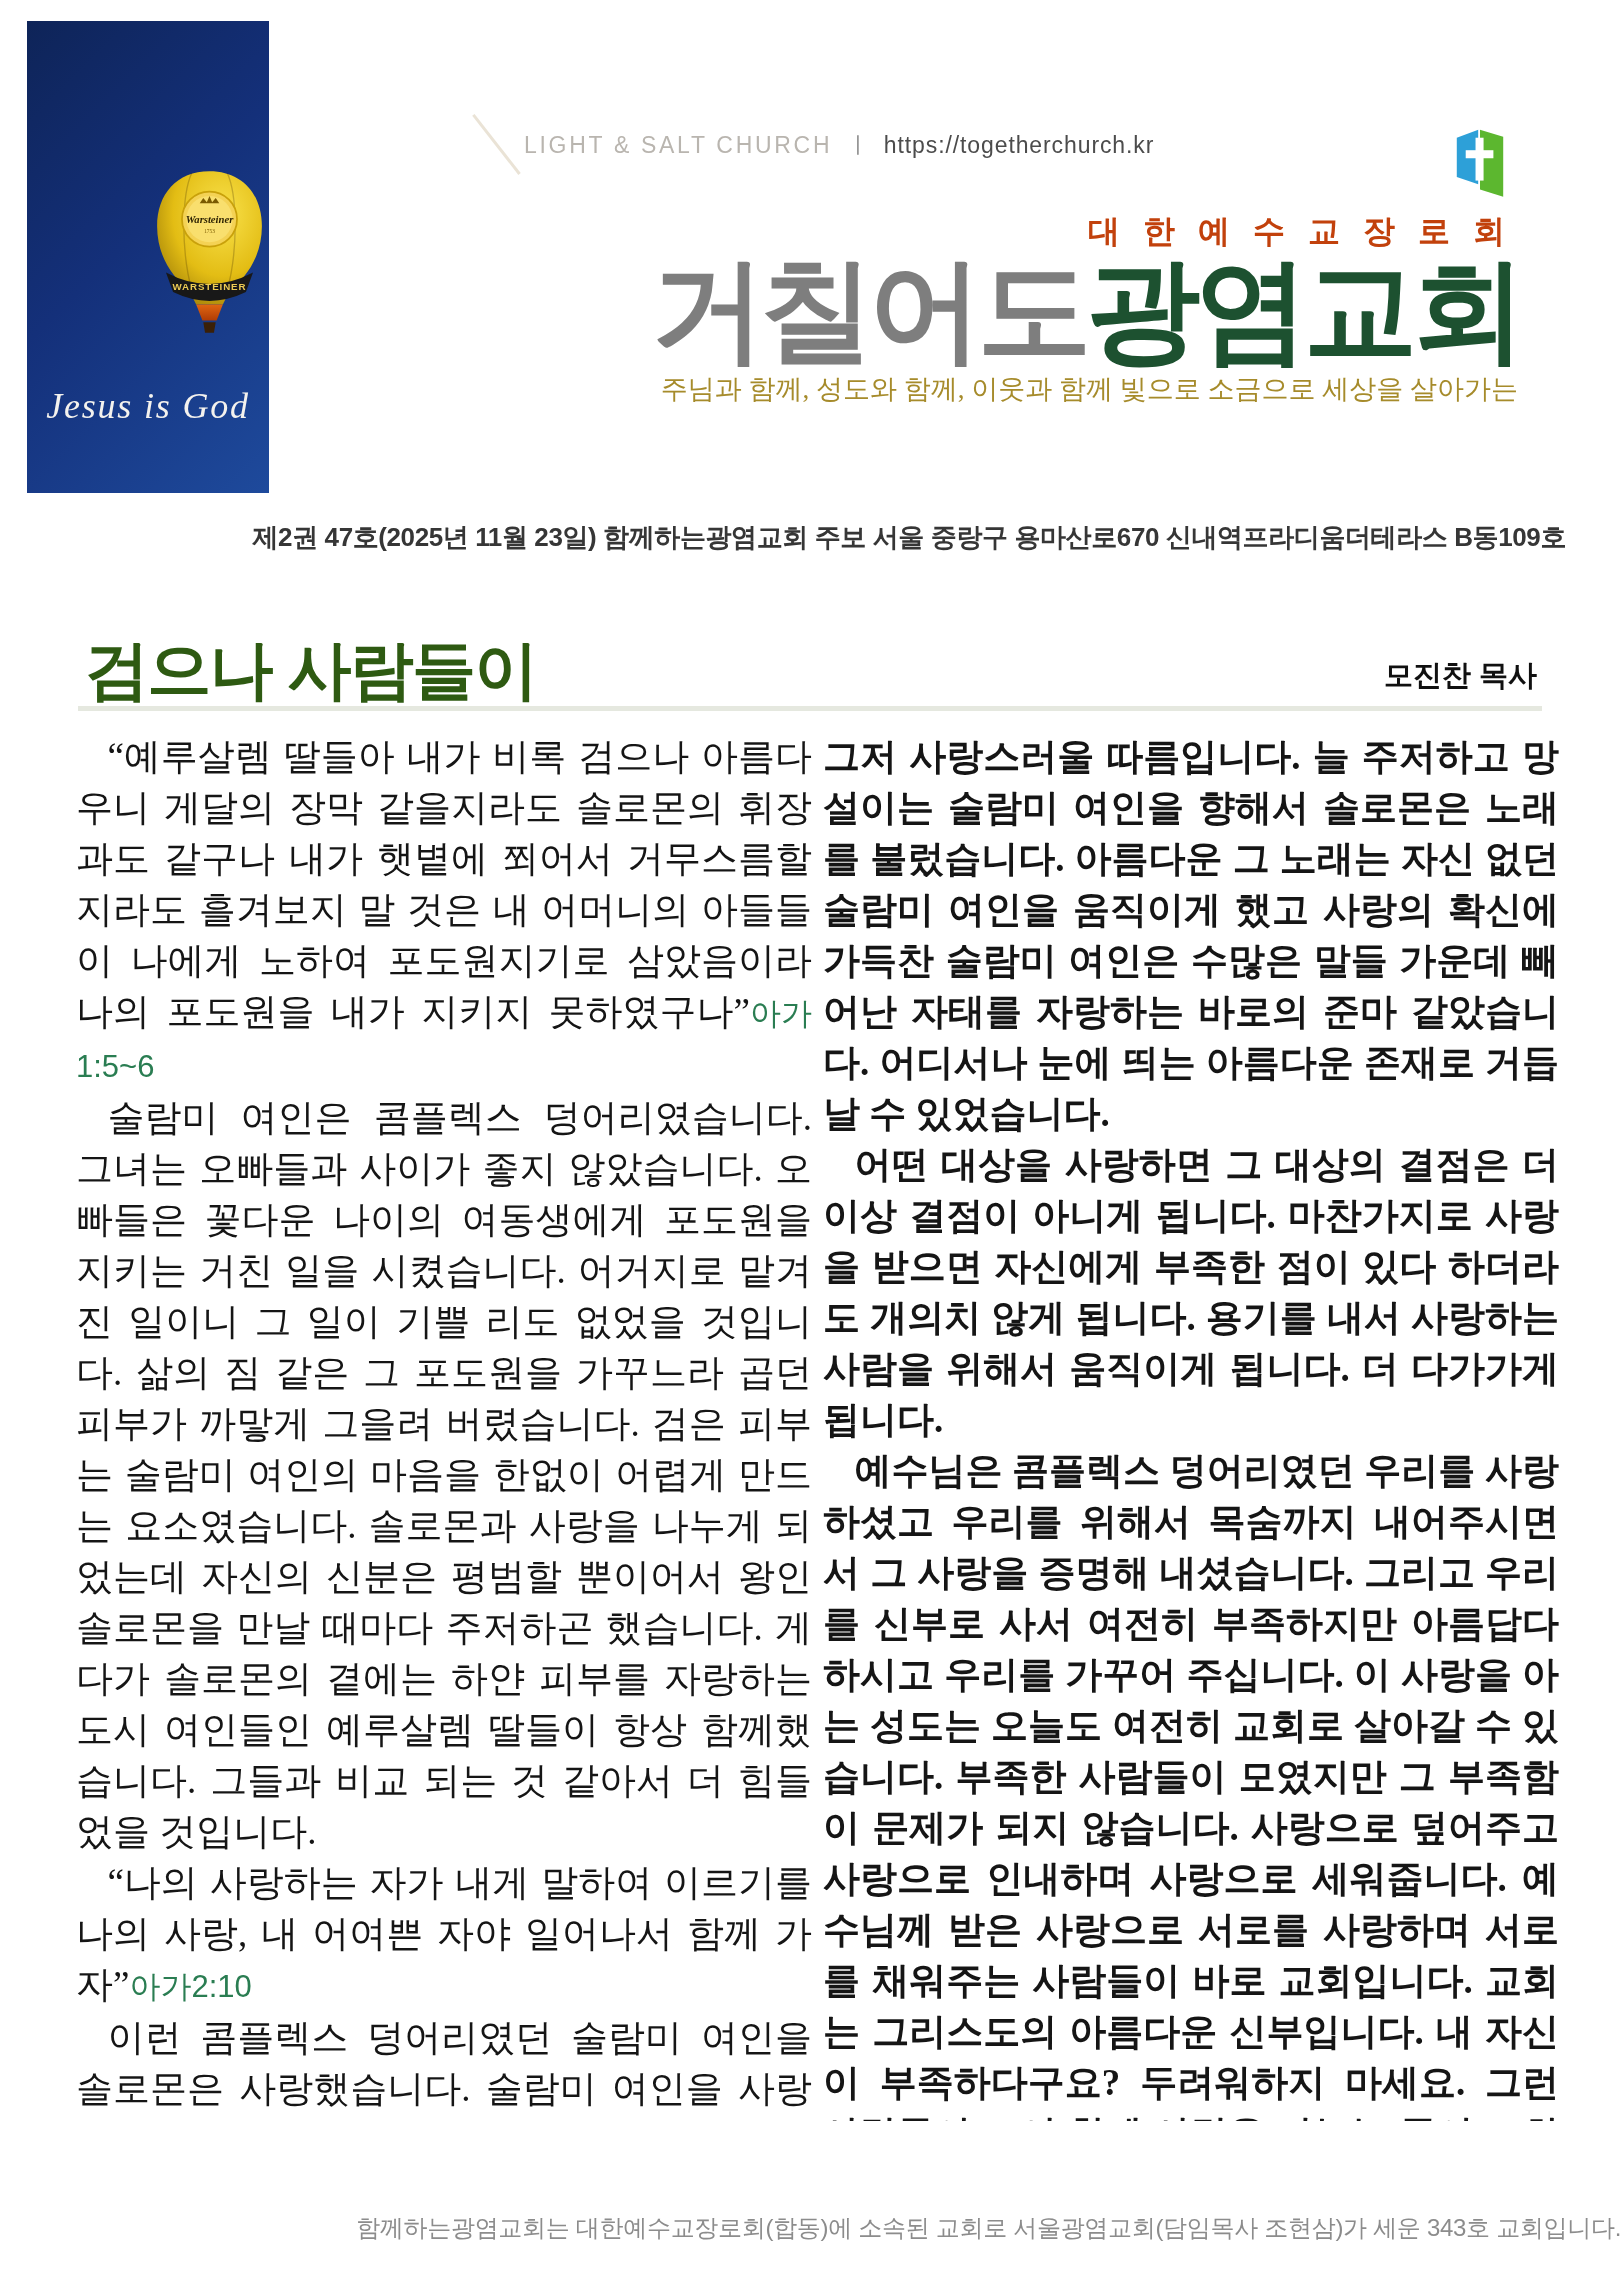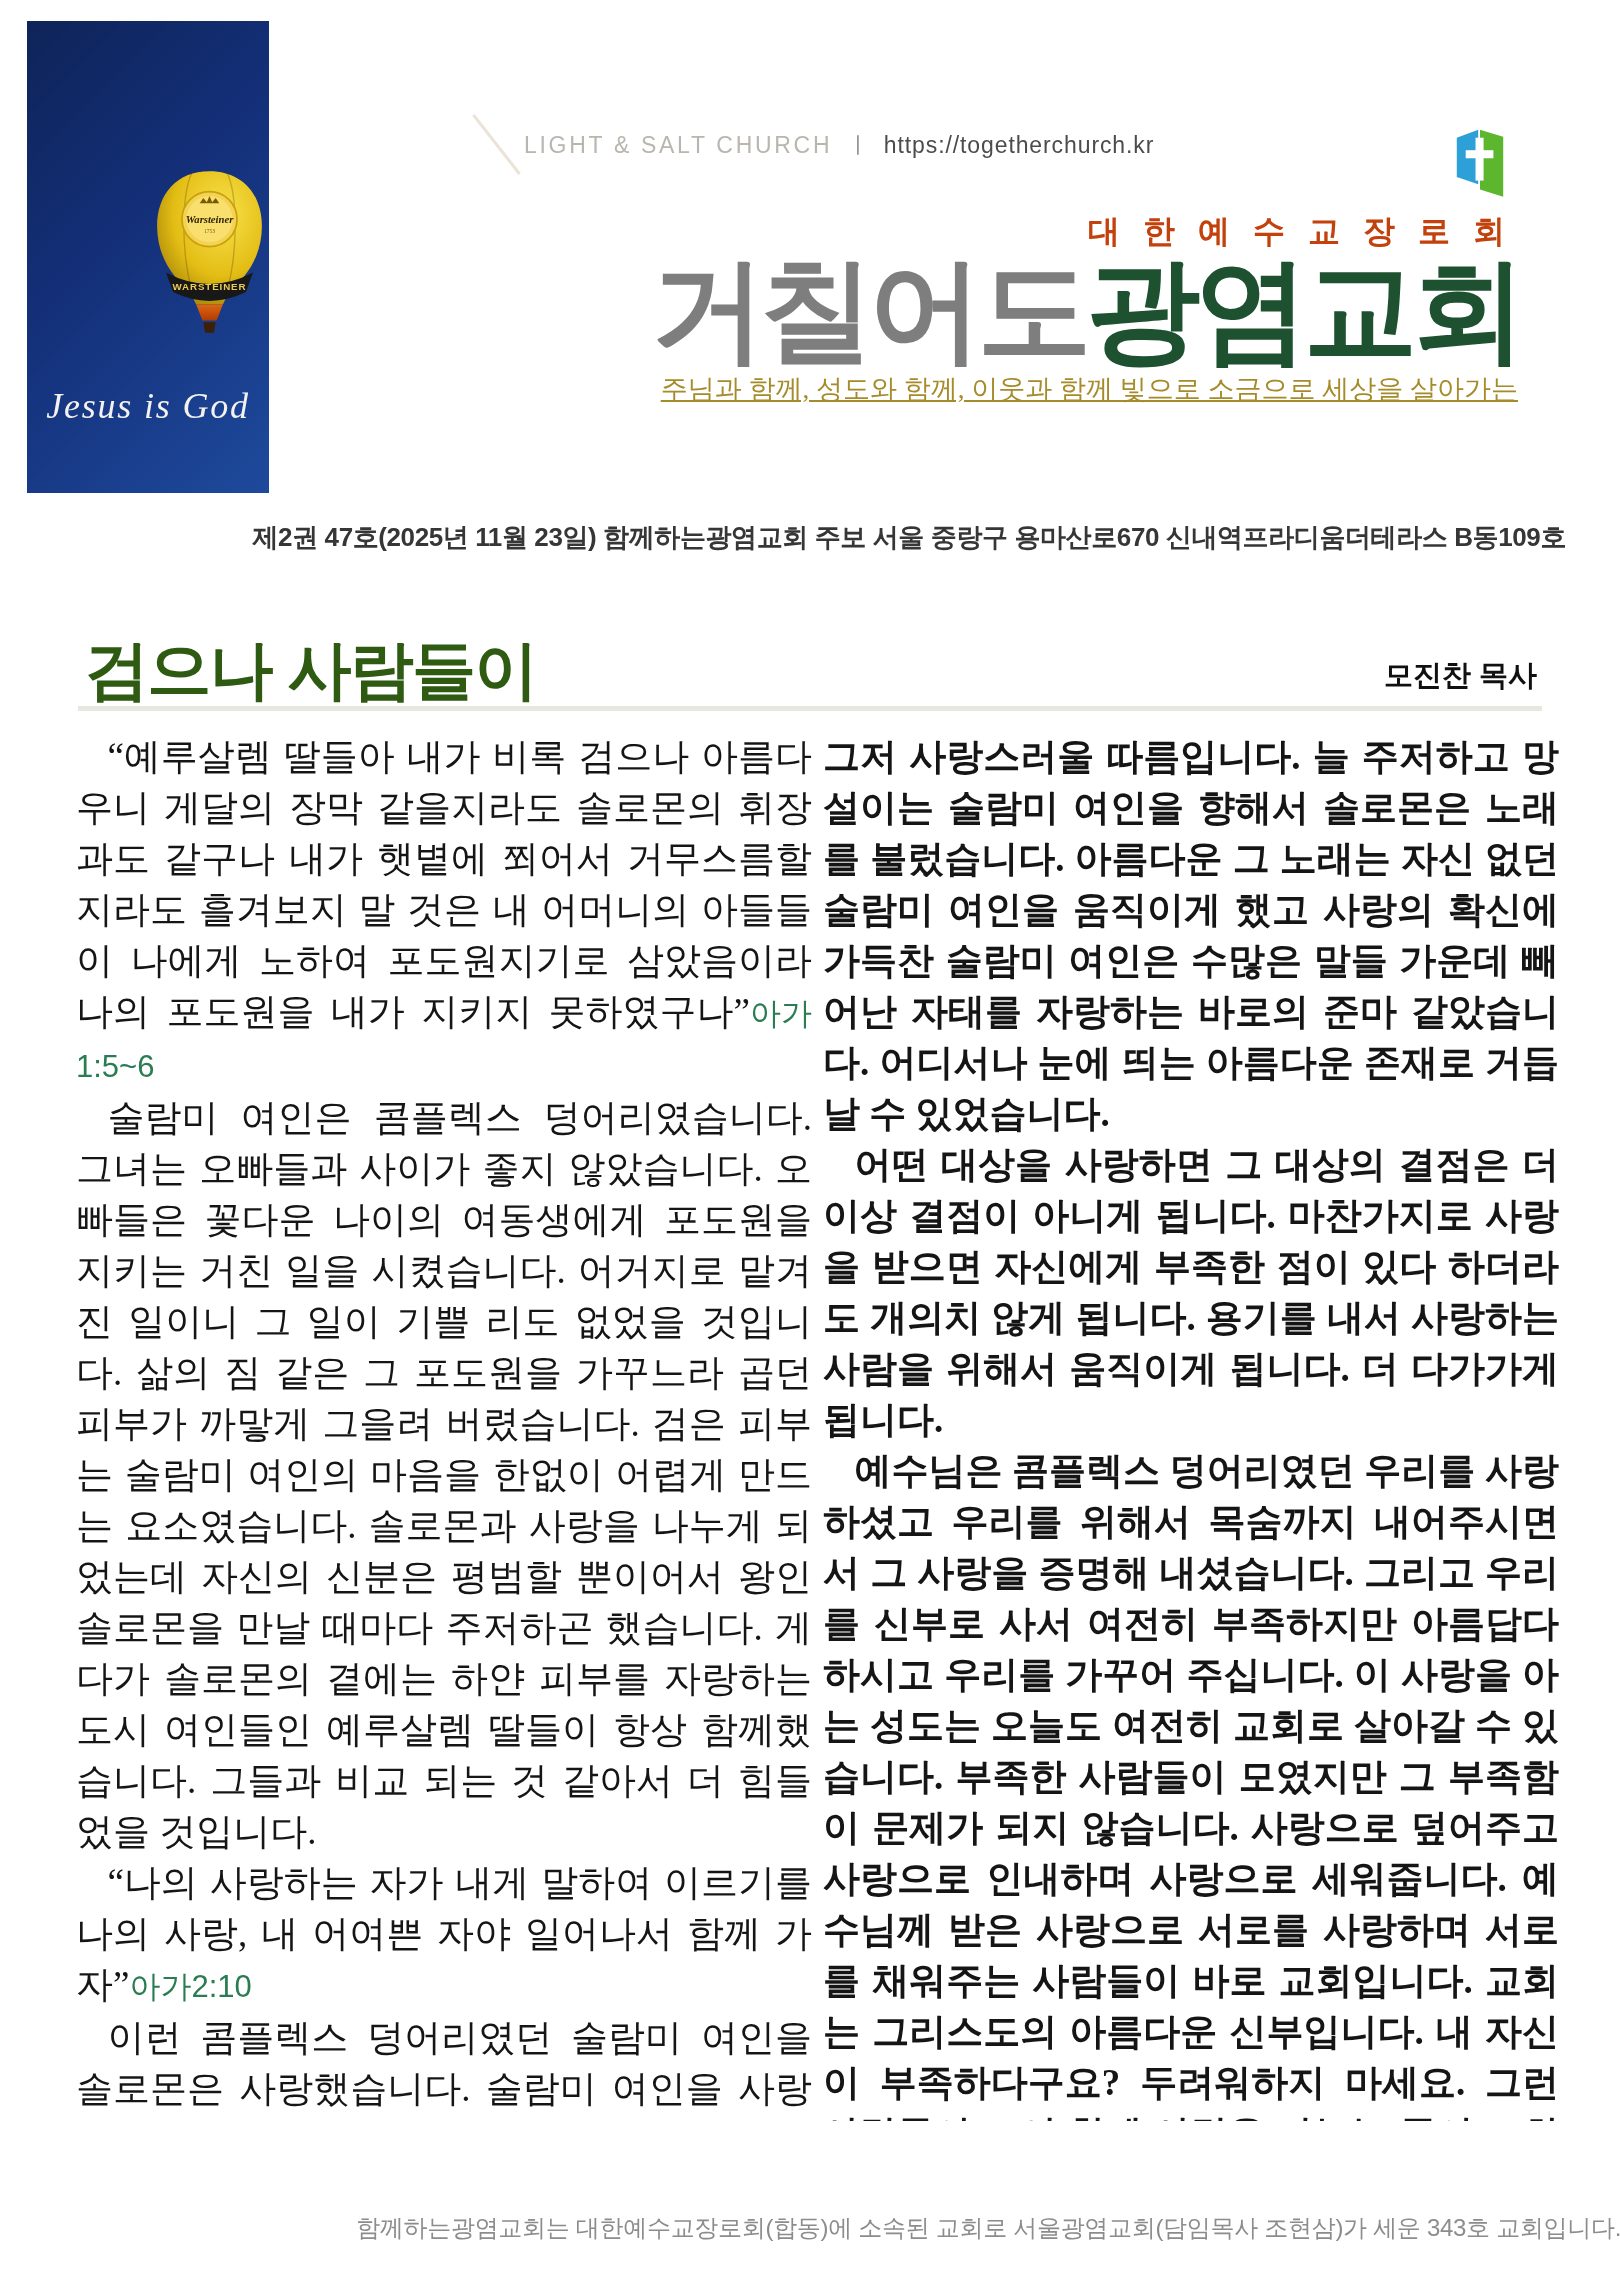--- a/index.html
+++ b/index.html
@@ -34,21 +34,21 @@
     color:#c2410c;letter-spacing:23px;margin-right:-23px;white-space:nowrap;
   }
   .main-title{
     position:absolute;right:100px;top:253px;font-size:114px;font-weight:900;
     letter-spacing:-5.3px;line-height:1;white-space:nowrap;
   }
   .t-gray{color:#7e7e7e;}
   .t-green{color:#1d5130;margin-top:42px;}
   .subtitle{
     position:absolute;right:103px;top:371px;font-family:"Liberation Serif",serif;
-    font-size:27px;color:#a68b2b;white-space:nowrap;text-decoration:underline;
+    font-size:27px;color:#a68b2b;white-space:nowrap;
   }
   .issue-line{
     position:absolute;right:55px;top:520px;font-size:26px;color:#363636;
     font-weight:600;letter-spacing:-0.4px;white-space:nowrap;
   }
   
   .art-title{
     position:absolute;left:85px;top:627px;font-size:64px;font-weight:800;
     color:#2e5a12;letter-spacing:-1.8px;white-space:nowrap;
   }

